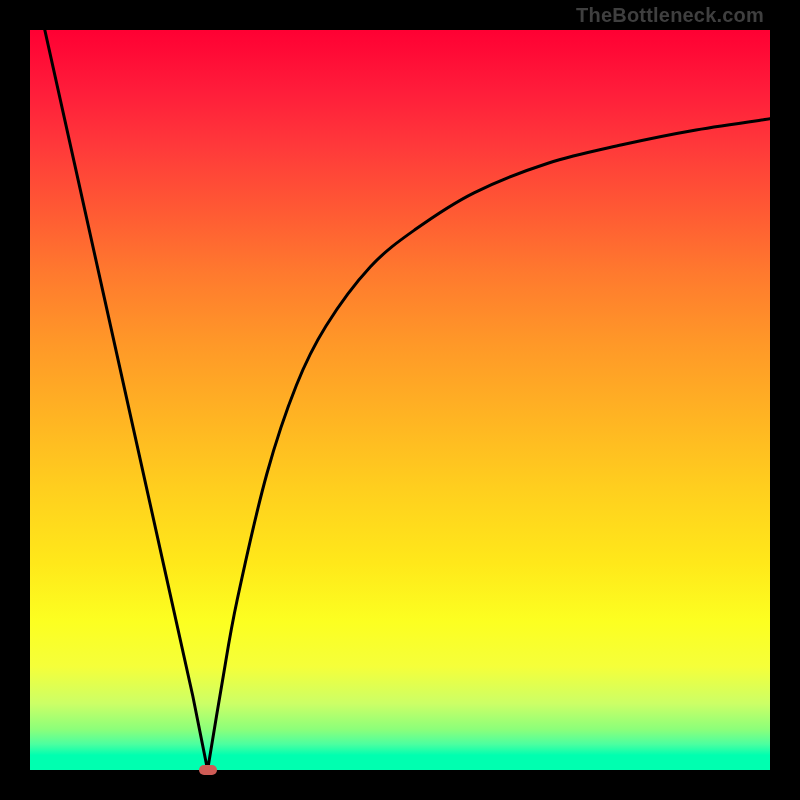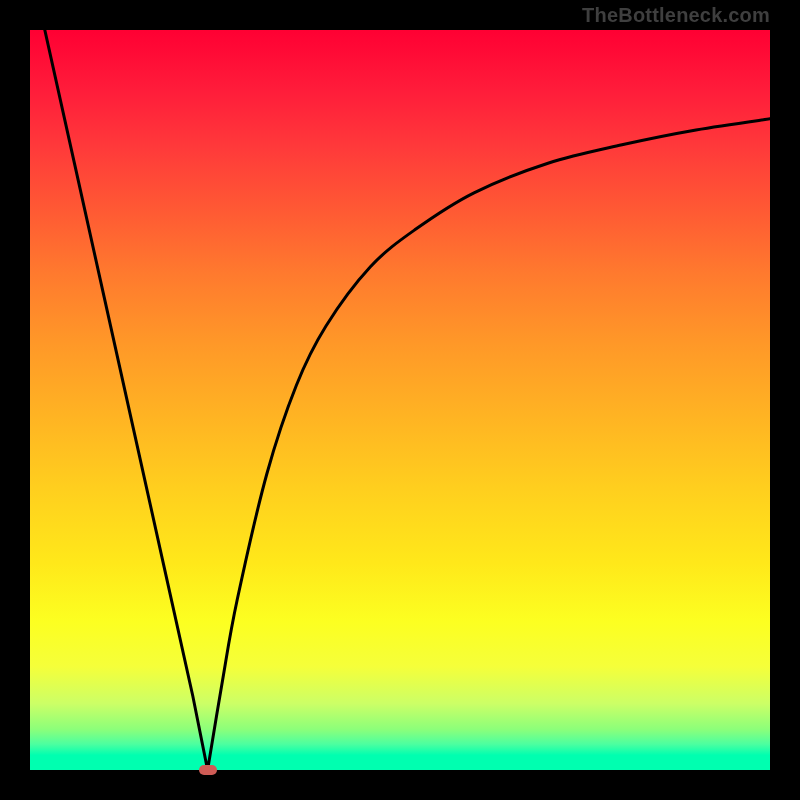--- a/index.html
+++ b/index.html
@@ -32,21 +32,21 @@
       #ccff66 91%,
       #8cff7a 94.5%,
       #4cffa0 96.5%,
       #00ffb0 98%,
       #00ffb0 100%
     );
   }
   .attrib {
     position: absolute;
     top: 4px;
-    right: 30px;
+    right: 36px;
     color: #3f3f3f;
     font-size: 20px;
     font-weight: 600;
     letter-spacing: 0.2px;
   }
   svg.curve {
     position: absolute;
     left: 0;
     top: 0;
     width: 740px;

